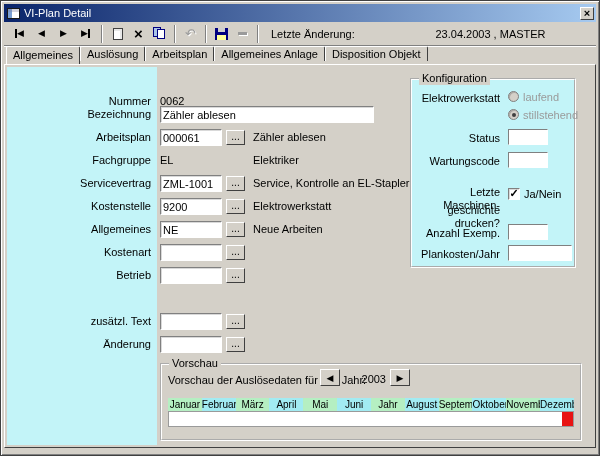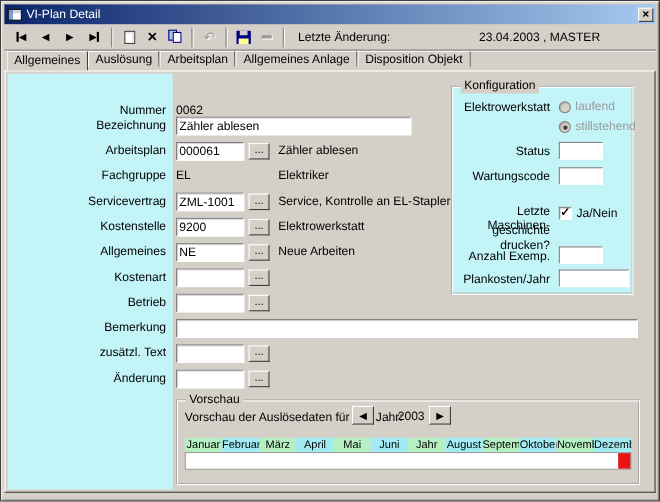--- a/index.html
+++ b/index.html
@@ -129,21 +129,21 @@
   
   .groupbox{position:absolute;border:2px groove #ffffff;}
   .gb-legend{position:absolute;top:-8px;left:7px;background:var(--chrome-gray);padding:0 3px;line-height:13px;}
   .gb-konfig{left:405px;top:13px;width:166px;height:190px;background:var(--panel-cyan);}
   .gb-vorschau{left:155px;top:298px;width:422px;height:78px;background:var(--chrome-gray);}
 
   .klabel{position:absolute;left:0;width:88px;text-align:right;line-height:13px;}
   .kinput{position:absolute;height:16px;border:1px solid;border-color:#808080 #fff #fff #808080;
     background:#fff;font-family:"Liberation Sans",sans-serif;font-size:11px;padding:0 2px;margin:0;}
 
-  .radio-row{position:absolute;left:96px;display:flex;align-items:center;gap:4px;}
+  .radio-row{position:absolute;left:96px;display:flex;align-items:flex-start;gap:4px;}
   .radio{width:11px;height:11px;border-radius:50%;background:#d4d0c8;
     border:1px solid #808080;box-shadow:inset 1px 1px 0 #60606055;position:relative;flex:0 0 auto;}
   .radio.sel::after{content:"";position:absolute;left:3px;top:3px;width:4px;height:4px;border-radius:50%;background:#404040;}
   .radio-label{color:#9a9a9a;white-space:nowrap;}
 
   .check-row{position:absolute;left:96px;display:flex;align-items:center;gap:4px;}
   .checkbox{width:12px;height:12px;background:#fff;border:1px solid;border-color:#808080 #fff #fff #808080;
     box-shadow:inset 1px 1px 0 #40404033;display:flex;align-items:center;justify-content:center;flex:0 0 auto;}
   .checkmark{font-size:11px;font-weight:bold;line-height:1;margin-top:-1px;}
   .check-label{white-space:nowrap;}
@@ -290,24 +290,20 @@
       <input class="finput code" value="" style="">
       <span class="browse">...</span>
     </div>
 
     <div class="frow" style="top:202px">
       <span class="flabel">Betrieb</span>
       <input class="finput code" value="" style="">
       <span class="browse">...</span>
     </div>
 
-    <div class="frow" style="top:225px">
-      <span class="flabel">Bemerkung</span>
-      <input class="finput xwide" value="" style="">
-    </div>
 
     <div class="frow" style="top:248px">
       <span class="flabel">zusätzl. Text</span>
       <input class="finput code" value="" style="">
       <span class="browse">...</span>
     </div>
 
     <div class="frow" style="top:271px">
       <span class="flabel">Änderung</span>
       <input class="finput code" value="" style="">

